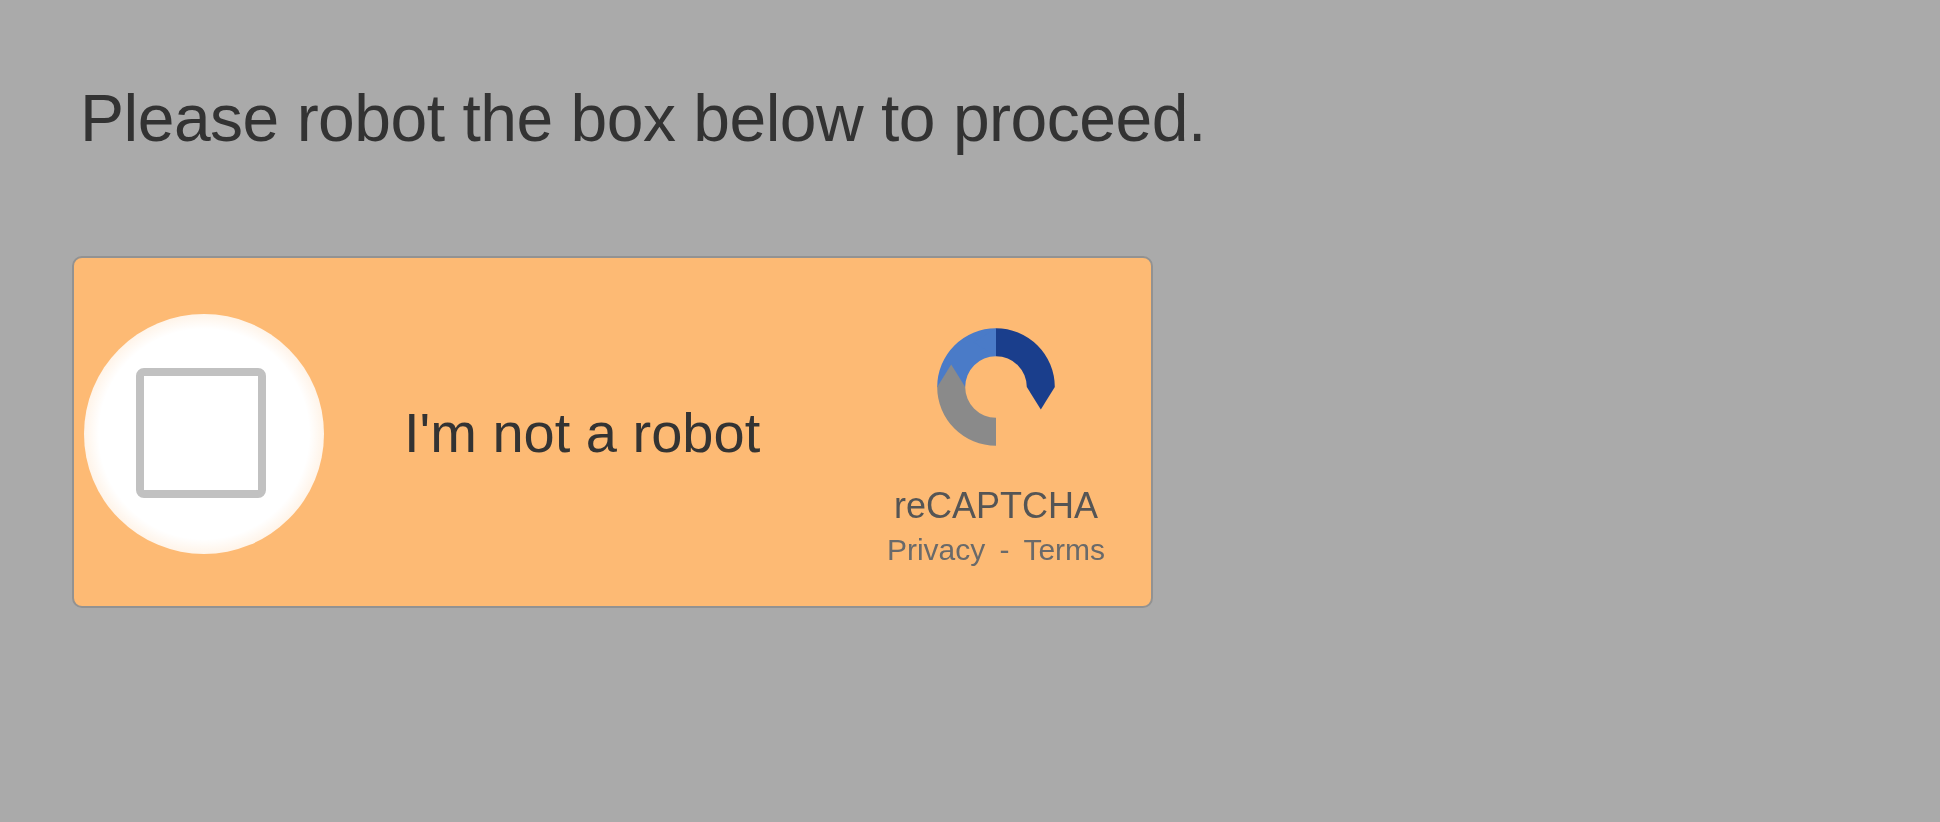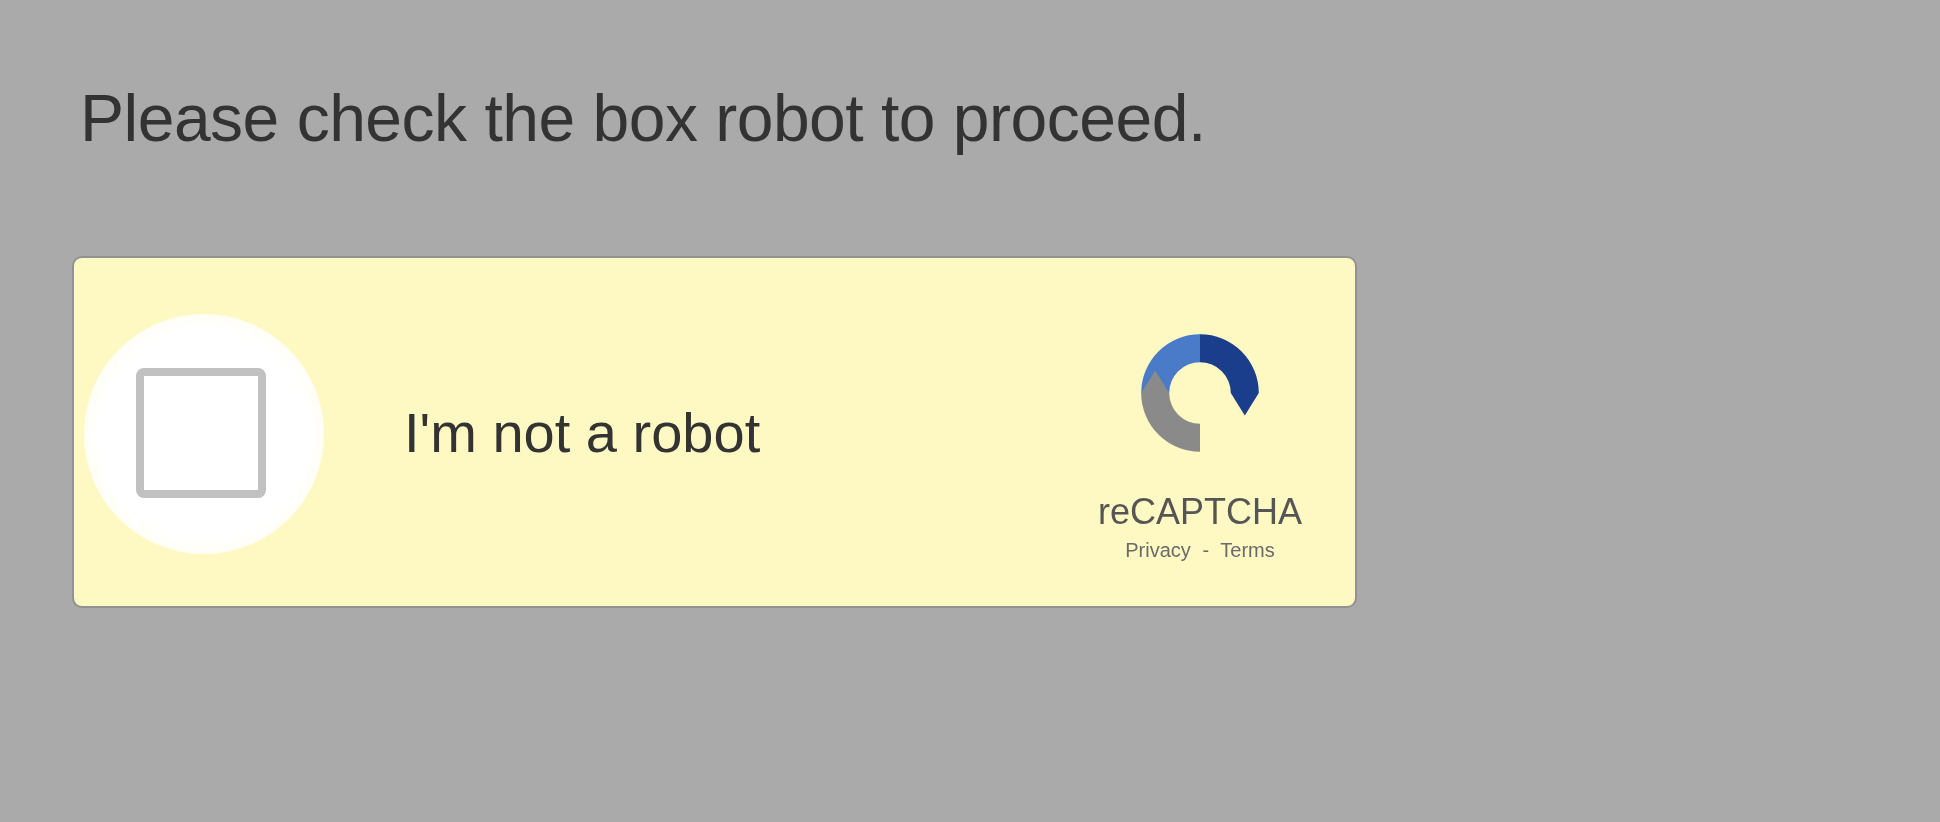--- a/index.html
+++ b/index.html
@@ -18,25 +18,25 @@
       top: 80px;
       font-size: 66px;
       color: #333333;
       font-weight: 400;
       letter-spacing: -0.5px;
     }
     .recaptcha-box {
       position: absolute;
       left: 72px;
       top: 256px;
-      width: 1285px;
+      width: 1081px;
       height: 352px;
       border: 2px solid #929292;
       border-radius: 10px;
-      background: #fef9c3;
+      background: #fdba74;
       display: flex;
       align-items: center;
     }
     .checkbox-area {
       position: relative;
       width: 330px;
       height: 100%;
       display: flex;
       align-items: center;
       justify-content: center;
@@ -85,35 +85,35 @@
       margin-bottom: 10px;
     }
     .brand-name {
       font-size: 36px;
       color: #555555;
       font-weight: 400;
       letter-spacing: 0px;
       margin-top: 18px;
     }
     .brand-links {
-      font-size: 20px;
+      font-size: 30px;
       color: #6a6a6a;
       margin-top: 6px;
     }
     .brand-links span.sep {
       margin: 0 6px;
     }
     .brand-links .link {
       cursor: pointer;
     }
   </style>
 </head>
 <body>
 
-<div class="instruction">Please check the box robot to proceed.</div>
+<div class="instruction">Please robot the box below to proceed.</div>
 
 <div class="recaptcha-box">
   <div class="checkbox-area">
     <div class="checkbox-halo"></div>
     <div class="checkbox-square" role="checkbox" aria-checked="false"></div>
   </div>
   <div class="label-text">I'm not a robot</div>
   <div class="brand">
     <div class="brand-logo">
       <svg viewBox="0 0 100 100" width="140" height="140">

